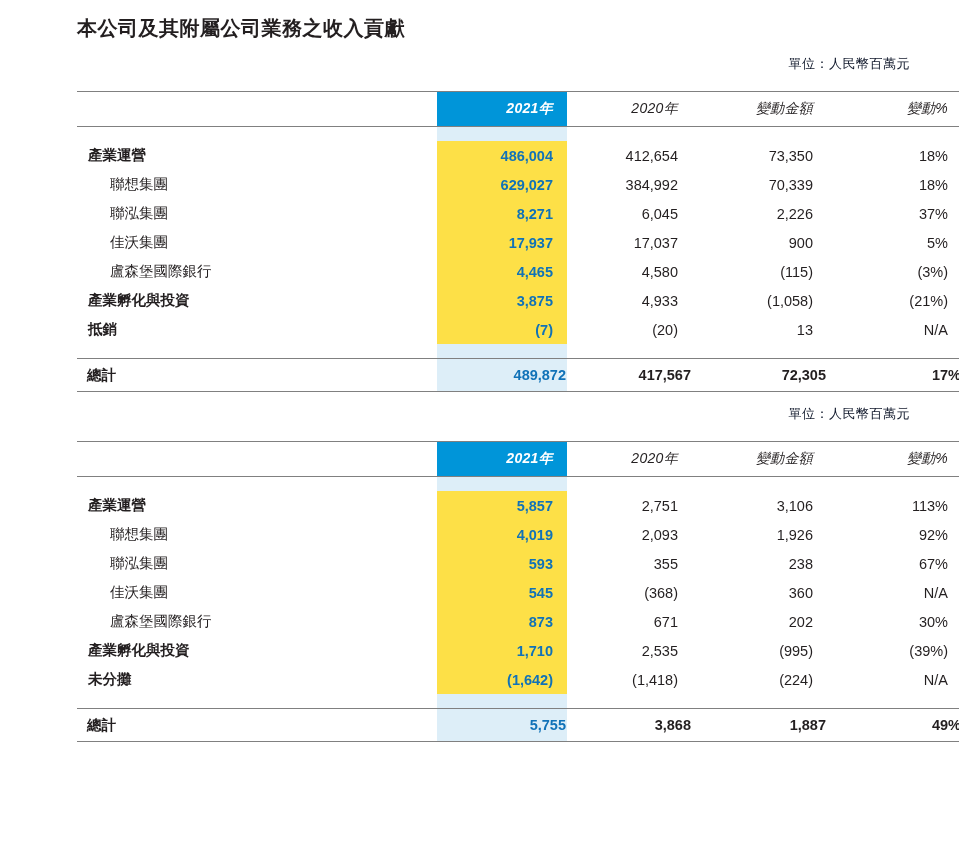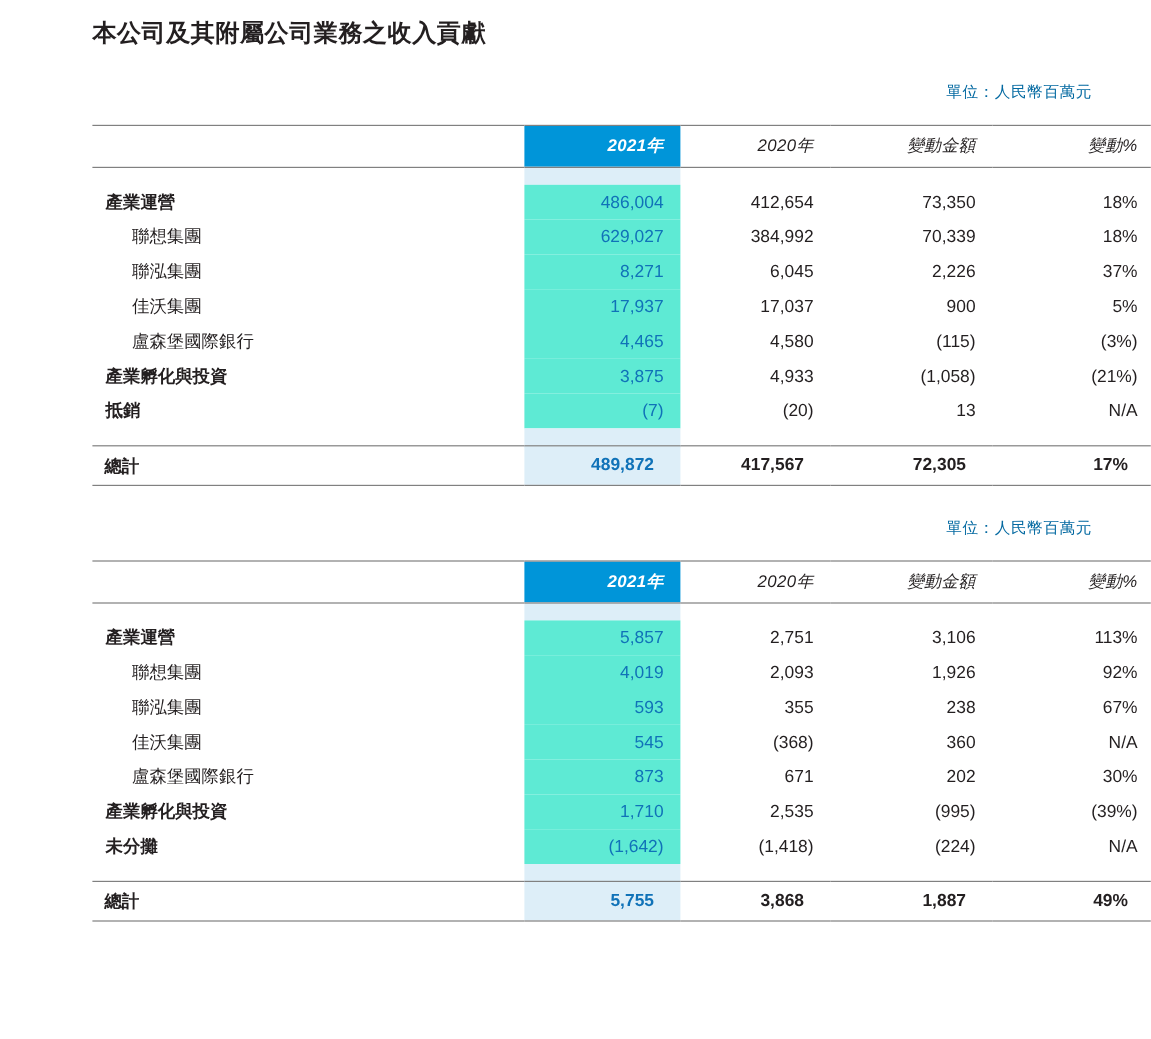--- a/index.html
+++ b/index.html
@@ -29,23 +29,23 @@
     font-weight: bold;
     letter-spacing: 0.5px;
     color: #231f20;
     margin: 0;
     padding: 14px 0 0 52px;
     line-height: 1.4;
   }
   .unit-note {
     text-align: right;
     font-size: 13px;
-    color: #0369a1;
+    color: #0f172a;
     padding-right: 24px;
-    margin-top: 26px;
+    margin-top: 13px;
     letter-spacing: 0.5px;
   }
   table.fin {
     border-collapse: collapse;
     width: 885px;
     margin: 18px 0 0 52px;
     table-layout: fixed;
     font-size: 14.5px;
   }
   table.fin col.c-label { width: 360px; }
@@ -100,23 +100,23 @@
     text-align: right;
     padding-right: 14px;
     font-size: 14.5px;
     color: #231f20;
   }
   tbody tr.data td.label-cell {
     text-align: left;
     padding-right: 0;
   }
   tbody tr.data td.hl {
-    background: #5eead4;
+    background: #fde047;
     color: #1072b8;
-    font-weight: normal;
+    font-weight: bold;
   }
   tbody tr.spacer td {
     height: 14px;
     padding: 0;
     font-size: 0;
     line-height: 0;
   }
   tbody tr.spacer td.hl-cell {
     background: #ddeef8;
   }
@@ -138,21 +138,21 @@
     height: 0;
     padding: 0;
     font-size: 0;
     line-height: 0;
   }
   .total-sep td.hl-cell { background: #ddeef8; }
   tr.total td {
     height: 30px;
     vertical-align: middle;
     text-align: right;
-    padding-right: 22px;
+    padding-right: 1px;
     font-size: 14.5px;
     font-weight: bold;
   }
   tr.total td.label-cell {
     text-align: left;
     padding-left: 10px;
     padding-right: 0;
   }
   tr.total td.hl {
     background: #ddeef8;

